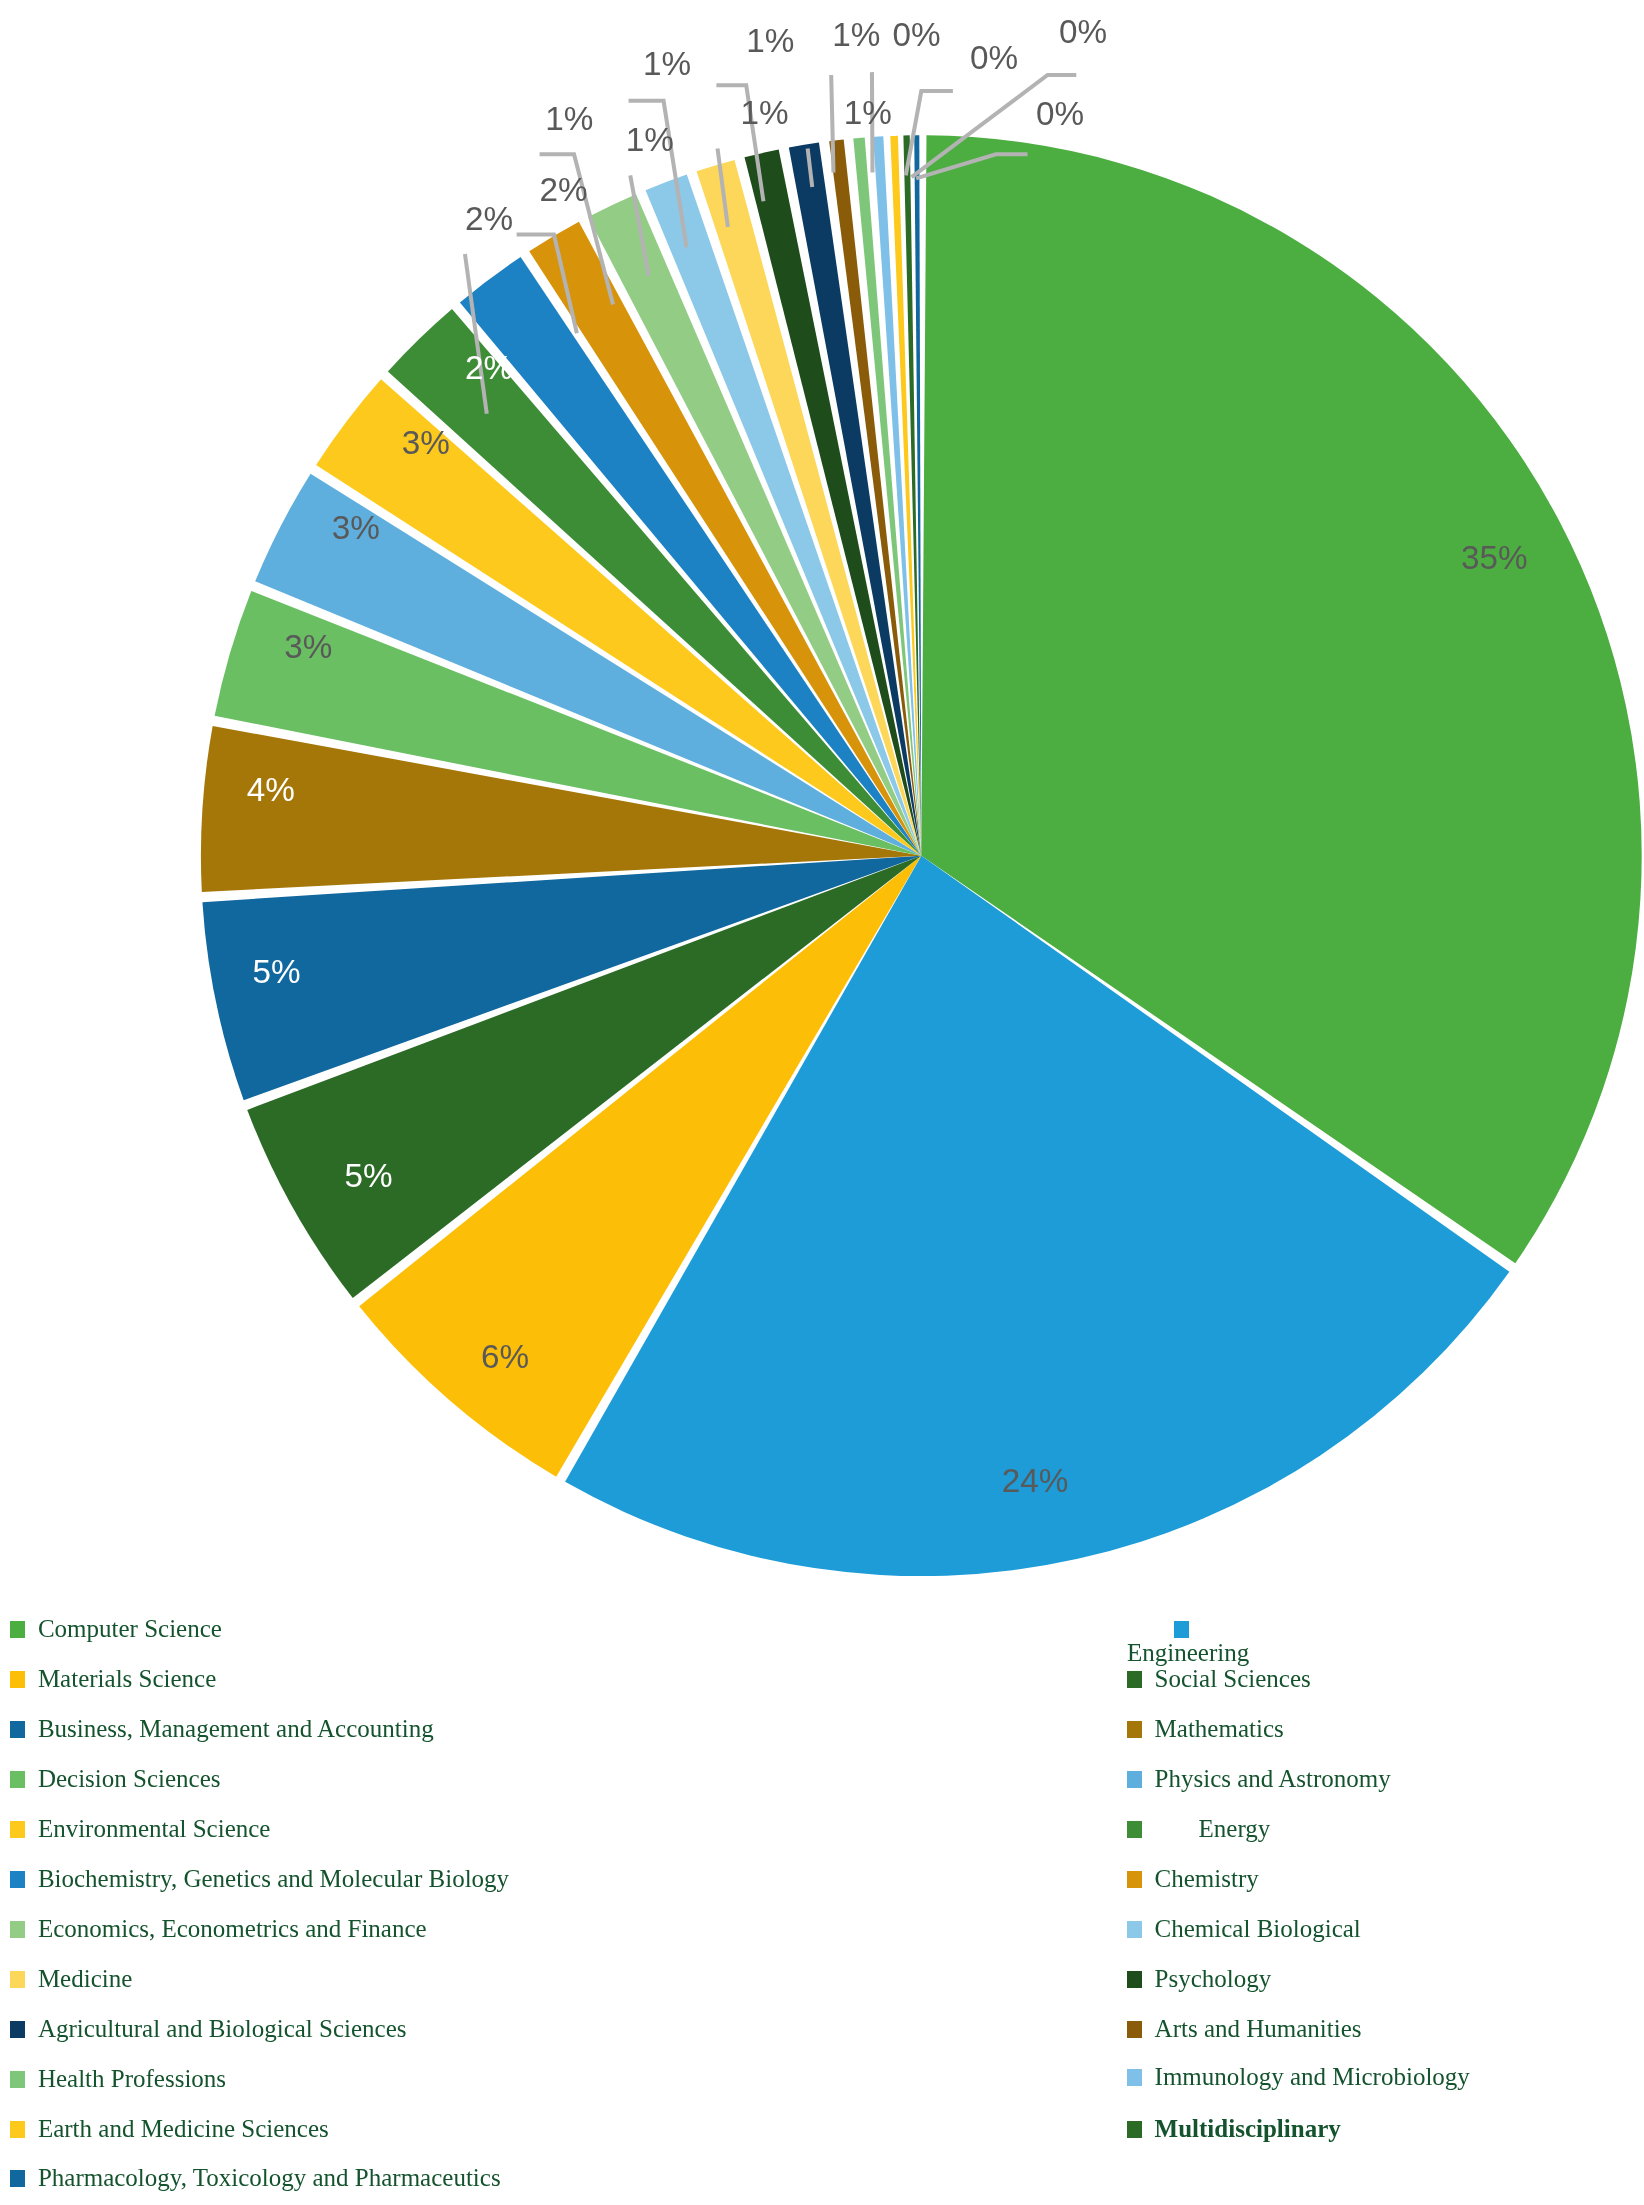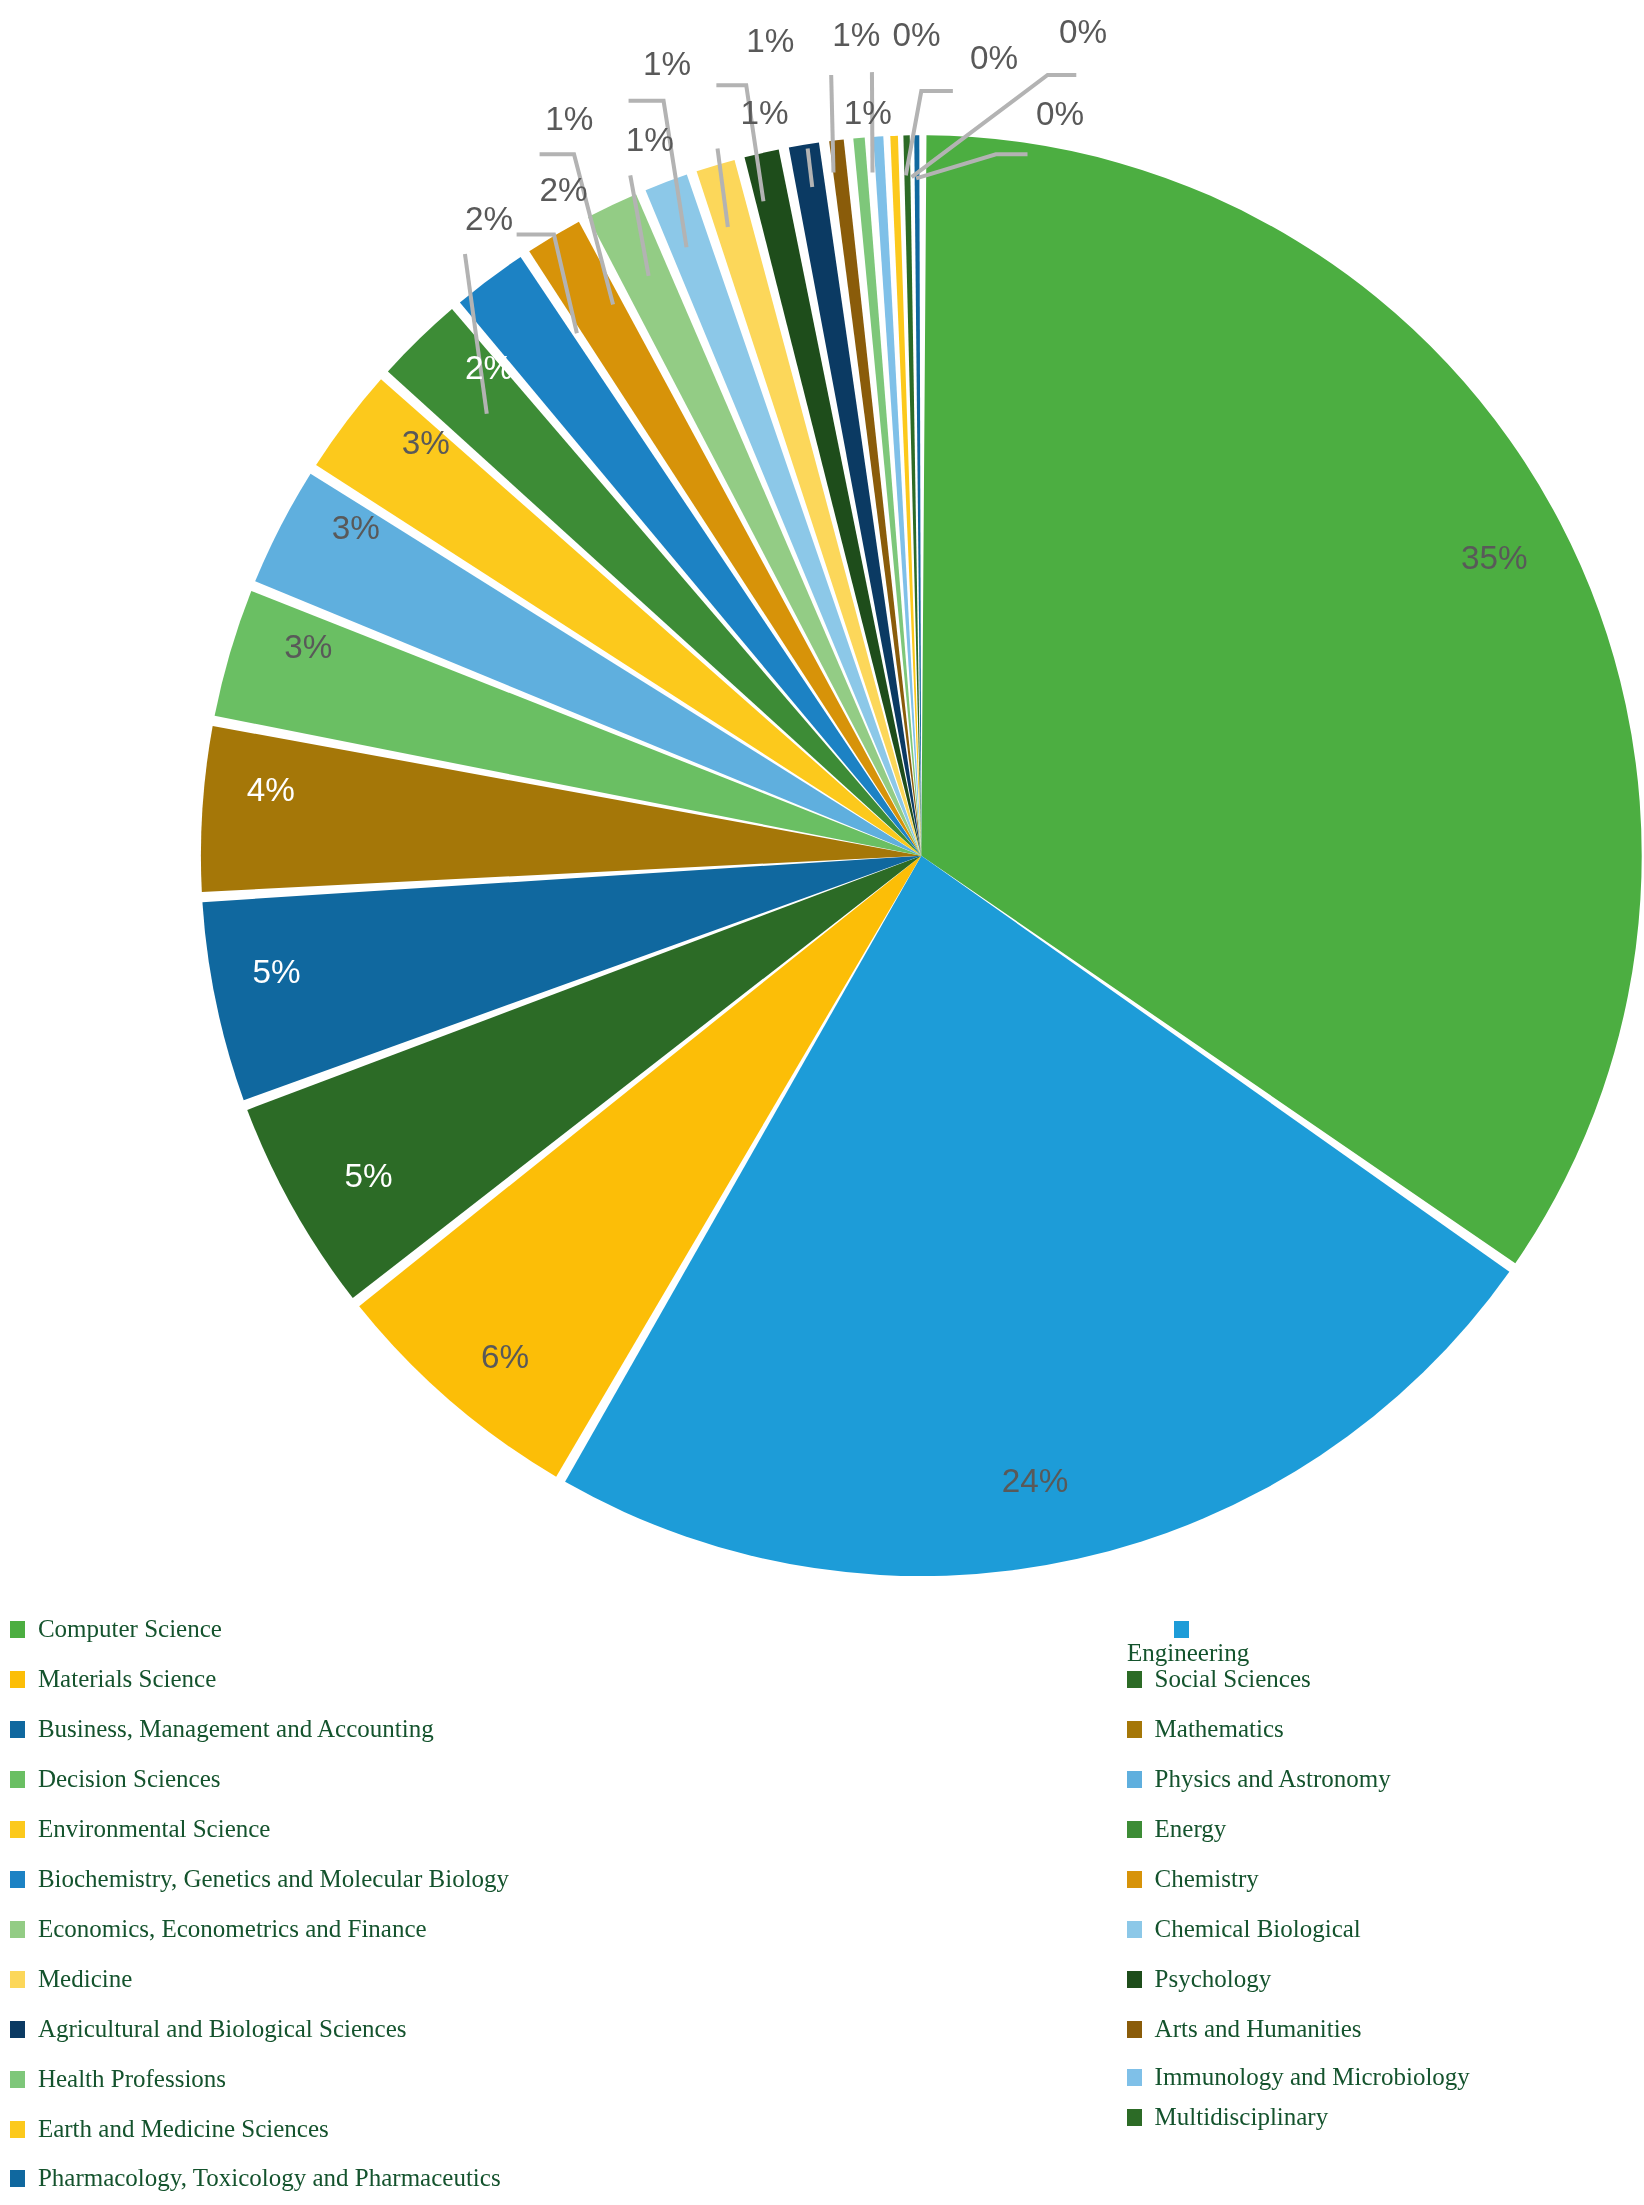--- a/index.html
+++ b/index.html
@@ -218,21 +218,21 @@
           <span class="legend-label">Social Sciences</span>
         </div>
         <div class="legend-item" style="top: 100px;">
           <span class="legend-swatch" style="background: rgb(165, 119, 8);"></span>
           <span class="legend-label">Mathematics</span>
         </div>
         <div class="legend-item" style="top: 150px;">
           <span class="legend-swatch" style="background: rgb(95, 175, 222);"></span>
           <span class="legend-label">Physics and Astronomy</span>
         </div>
-        <div class="legend-item" style="top: 200px;">
+        <div class="legend-item" style="top: 200px; gap: 44px;">
           <span class="legend-swatch" style="background: rgb(61, 140, 54);"></span>
           <span class="legend-label">Energy</span>
         </div>
         <div class="legend-item" style="top: 250px;">
           <span class="legend-swatch" style="background: rgb(215, 147, 9);"></span>
           <span class="legend-label">Chemistry</span>
         </div>
         <div class="legend-item" style="top: 300px;">
           <span class="legend-swatch" style="background: rgb(140, 200, 232);"></span>
           <span class="legend-label">Chemical Biological</span>
@@ -242,21 +242,21 @@
           <span class="legend-label">Psychology</span>
         </div>
         <div class="legend-item" style="top: 400px;">
           <span class="legend-swatch" style="background: rgb(138, 92, 10);"></span>
           <span class="legend-label">Arts and Humanities</span>
         </div>
         <div class="legend-item" style="top: 448px;">
           <span class="legend-swatch" style="background: rgb(127, 192, 232);"></span>
           <span class="legend-label">Immunology and Microbiology</span>
         </div>
-        <div class="legend-item" style="top: 488px;">
+        <div class="legend-item" style="top: 500px; font-weight: bold;">
           <span class="legend-swatch" style="background: rgb(44, 107, 38);"></span>
           <span class="legend-label">Multidisciplinary</span>
         </div>
       </div>
   </div>
 
 </div>
 
 
 </body></html>

